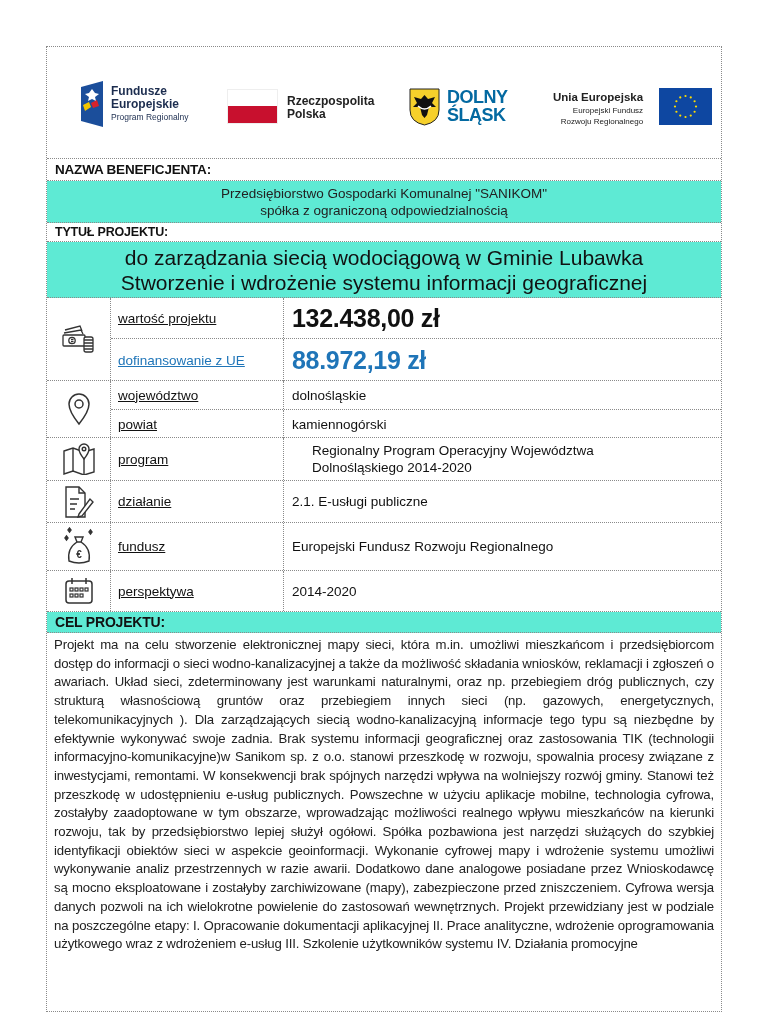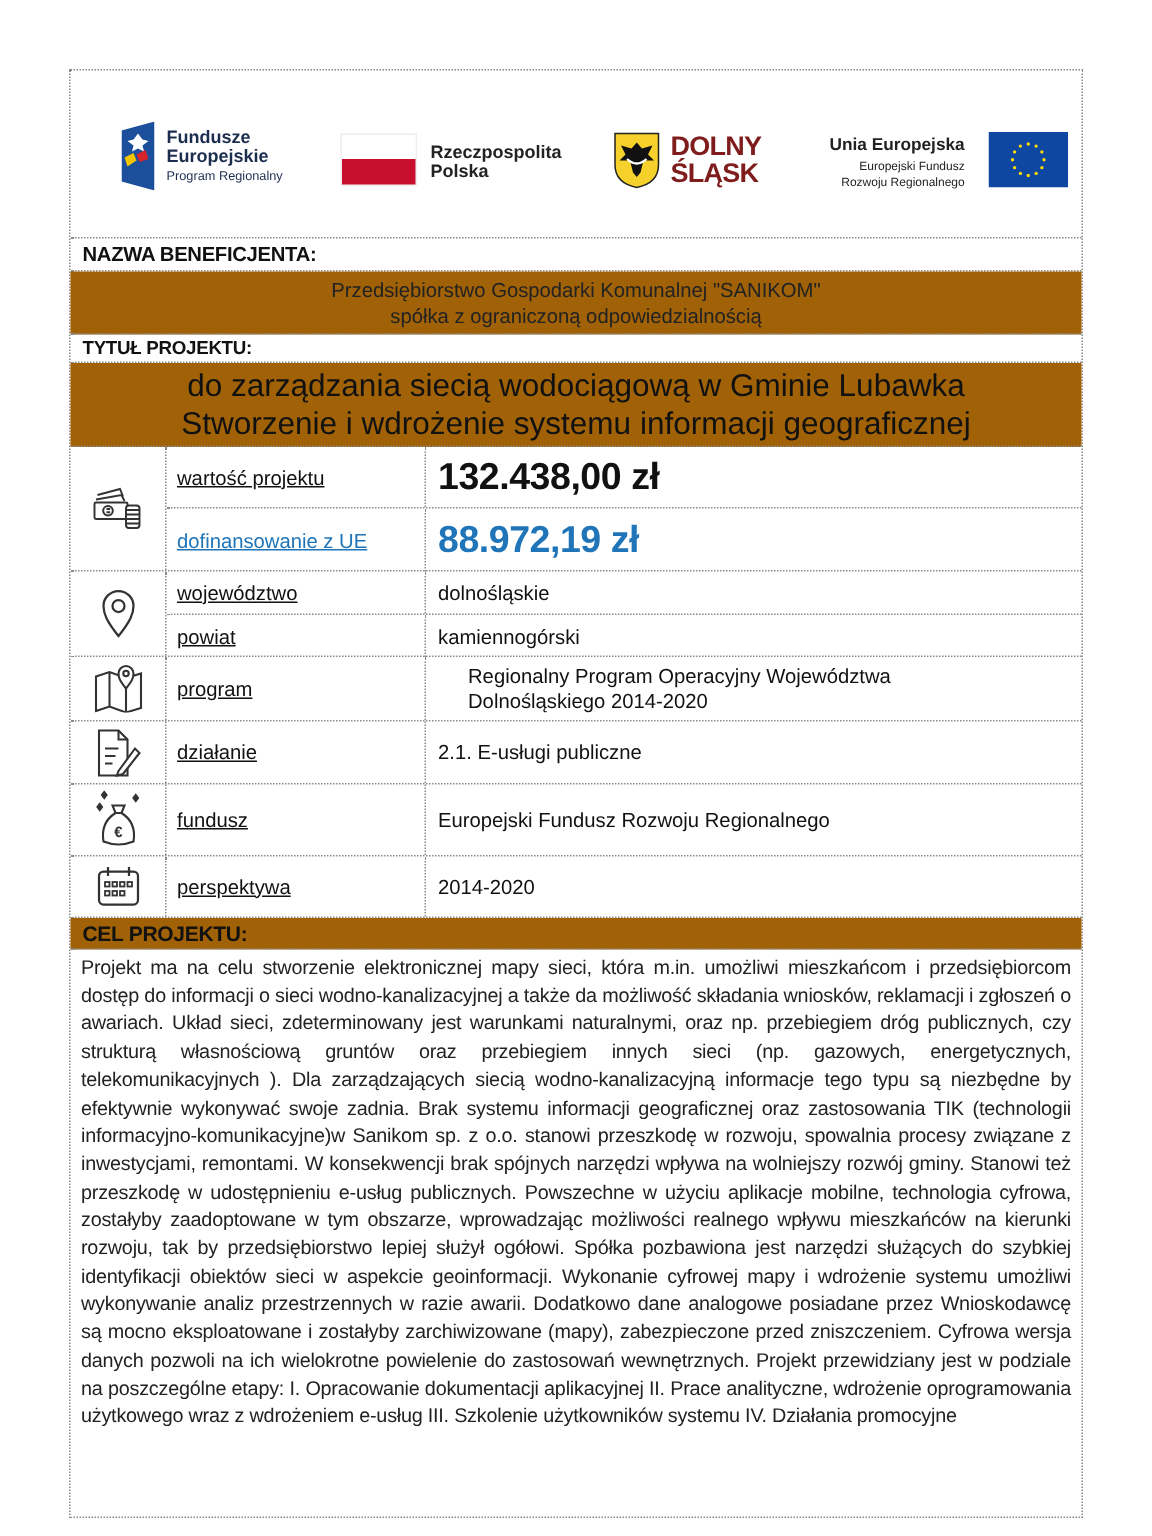--- a/index.html
+++ b/index.html
@@ -1,19 +1,19 @@
 <!DOCTYPE html>
 <html><head>
 <meta charset="utf-8">
 <style>
   html, body { margin: 0; padding: 0; background: #ffffff; }
   body { width: 768px; height: 1024px; position: relative; overflow: hidden; font-family: "Liberation Sans", sans-serif; color: #111; }
   .sheet { position: absolute; left: 46px; top: 46px; width: 676px; height: 966px; border: 1px dotted #8a8a8a; box-sizing: border-box; }
   .row { position: absolute; left: 0; width: 674px; box-sizing: border-box; border-bottom: 1px dotted #8a8a8a; }
-  .blue { background: #a16207; }
+  .blue { background: #5eead4; }
   .logos { top: 0; height: 112px; }
   .logo { position: absolute; }
   .hdr { font-weight: bold; font-size: 13.5px; padding-left: 8px; display: flex; align-items: center; letter-spacing: -0.2px; }
   .center { display: flex; flex-direction: column; justify-content: center; align-items: center; text-align: center; }
   .benef { font-size: 13.5px; line-height: 17px; color: #222; }
   .title { font-size: 21px; line-height: 25px; color: #111; }
   .cell { position: absolute; top: 0; bottom: 0; box-sizing: border-box; display: flex; align-items: center; }
   .c-icon { left: 0; width: 64px; border-right: 1px dotted #8a8a8a; justify-content: center; }
   .c-label { left: 64px; width: 173px; border-right: 1px dotted #8a8a8a; padding-left: 7px; font-size: 13.5px; text-decoration: underline; }
   .c-value { left: 237px; right: 0; padding-left: 8px; font-size: 13.5px; line-height: 17px; }
@@ -56,21 +56,21 @@
       <div>Polska</div>
     </div>
 
     <div class="logo" style="left:362px; top:41px;">
       <svg width="31" height="38" viewBox="0 0 31 38">
         <path d="M1,1 H30 V22 Q30,34 15.5,37 Q1,34 1,22 Z" fill="#f6d02b" stroke="#222" stroke-width="1"></path>
         <path d="M15.5,7 L19,11 L26,9 L23,15 L27,19 L20,19 L18,27 L15.5,30 L13,27 L11,19 L4,19 L8,15 L5,9 L12,11 Z" fill="#111"></path>
         <path d="M9,18 Q15.5,24 22,18" stroke="#fff" stroke-width="1.5" fill="none"></path>
       </svg>
     </div>
-    <div class="logo" style="left:400px; top:41px; font-size:18px; line-height:18px; font-weight:bold; color:#7f1d1d; letter-spacing:-0.5px;">
+    <div class="logo" style="left:400px; top:41px; font-size:18px; line-height:18px; font-weight:bold; color:#0369a1; letter-spacing:-0.5px;">
       <div>DOLNY</div>
       <div>ŚLĄSK</div>
     </div>
 
     <div class="logo" style="left:506px; top:43px; text-align:right; color:#222;">
       <div style="font-size:11.5px; font-weight:bold; line-height:15px;">Unia Europejska</div>
       <div style="font-size:8px; line-height:11px;">Europejski Fundusz</div>
       <div style="font-size:8px; line-height:11px;">Rozwoju Regionalnego</div>
     </div>
     <div class="logo" style="left:612px; top:41px;">

